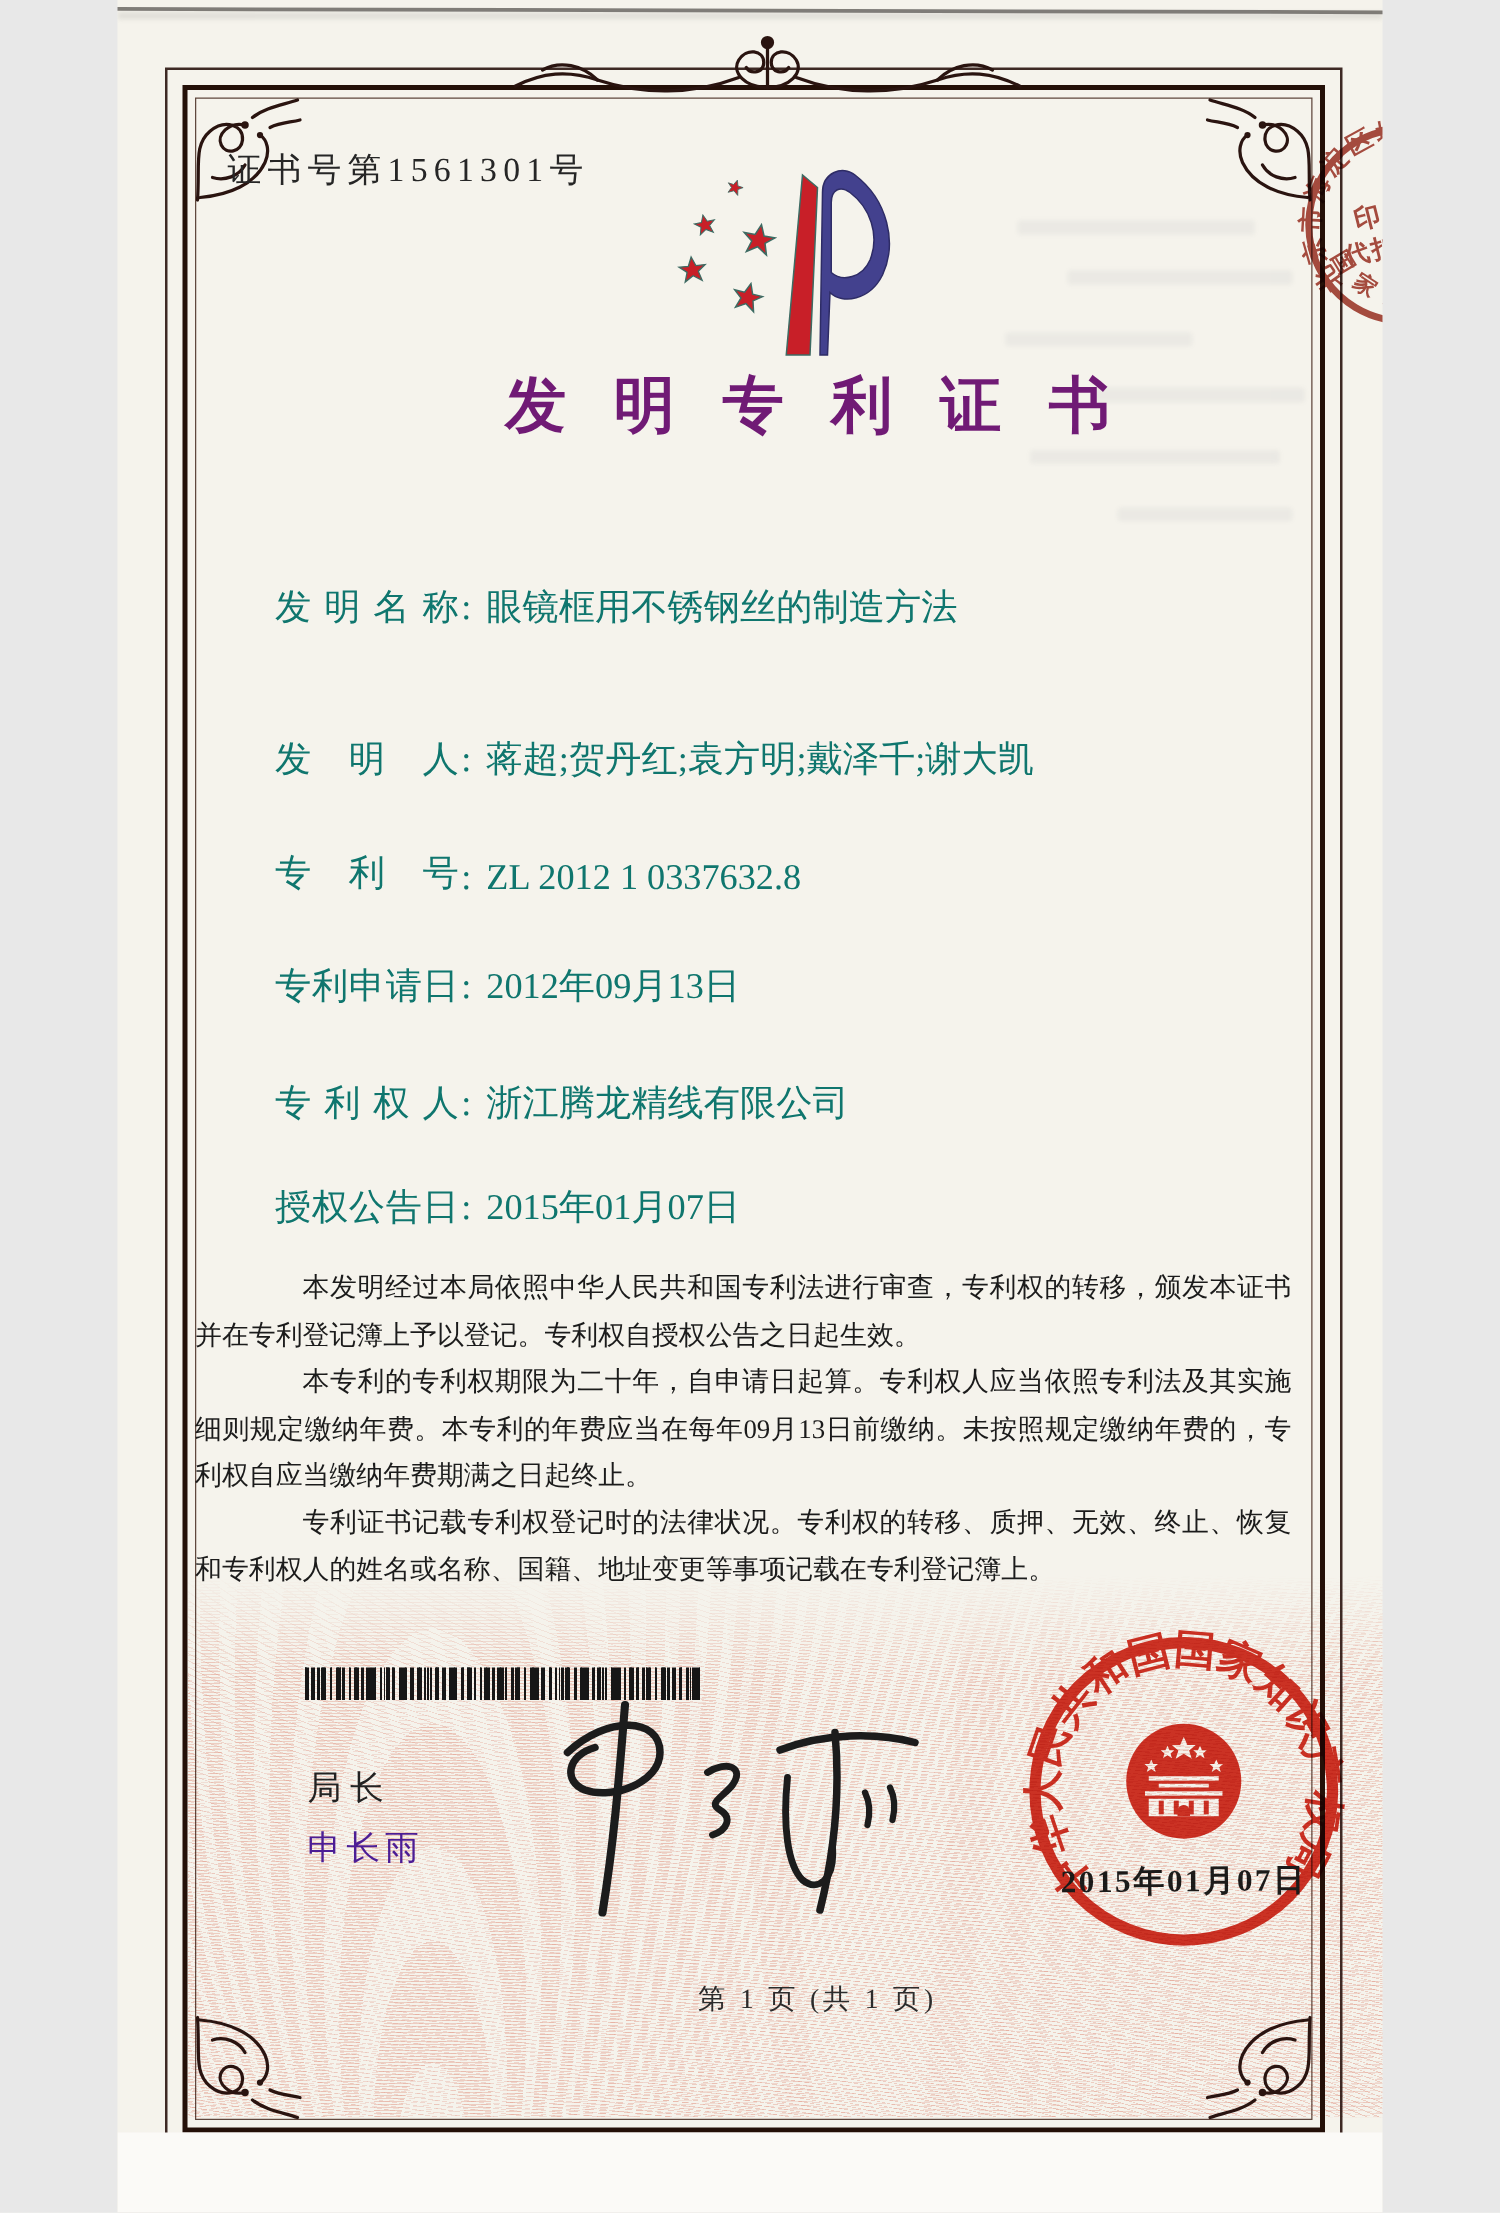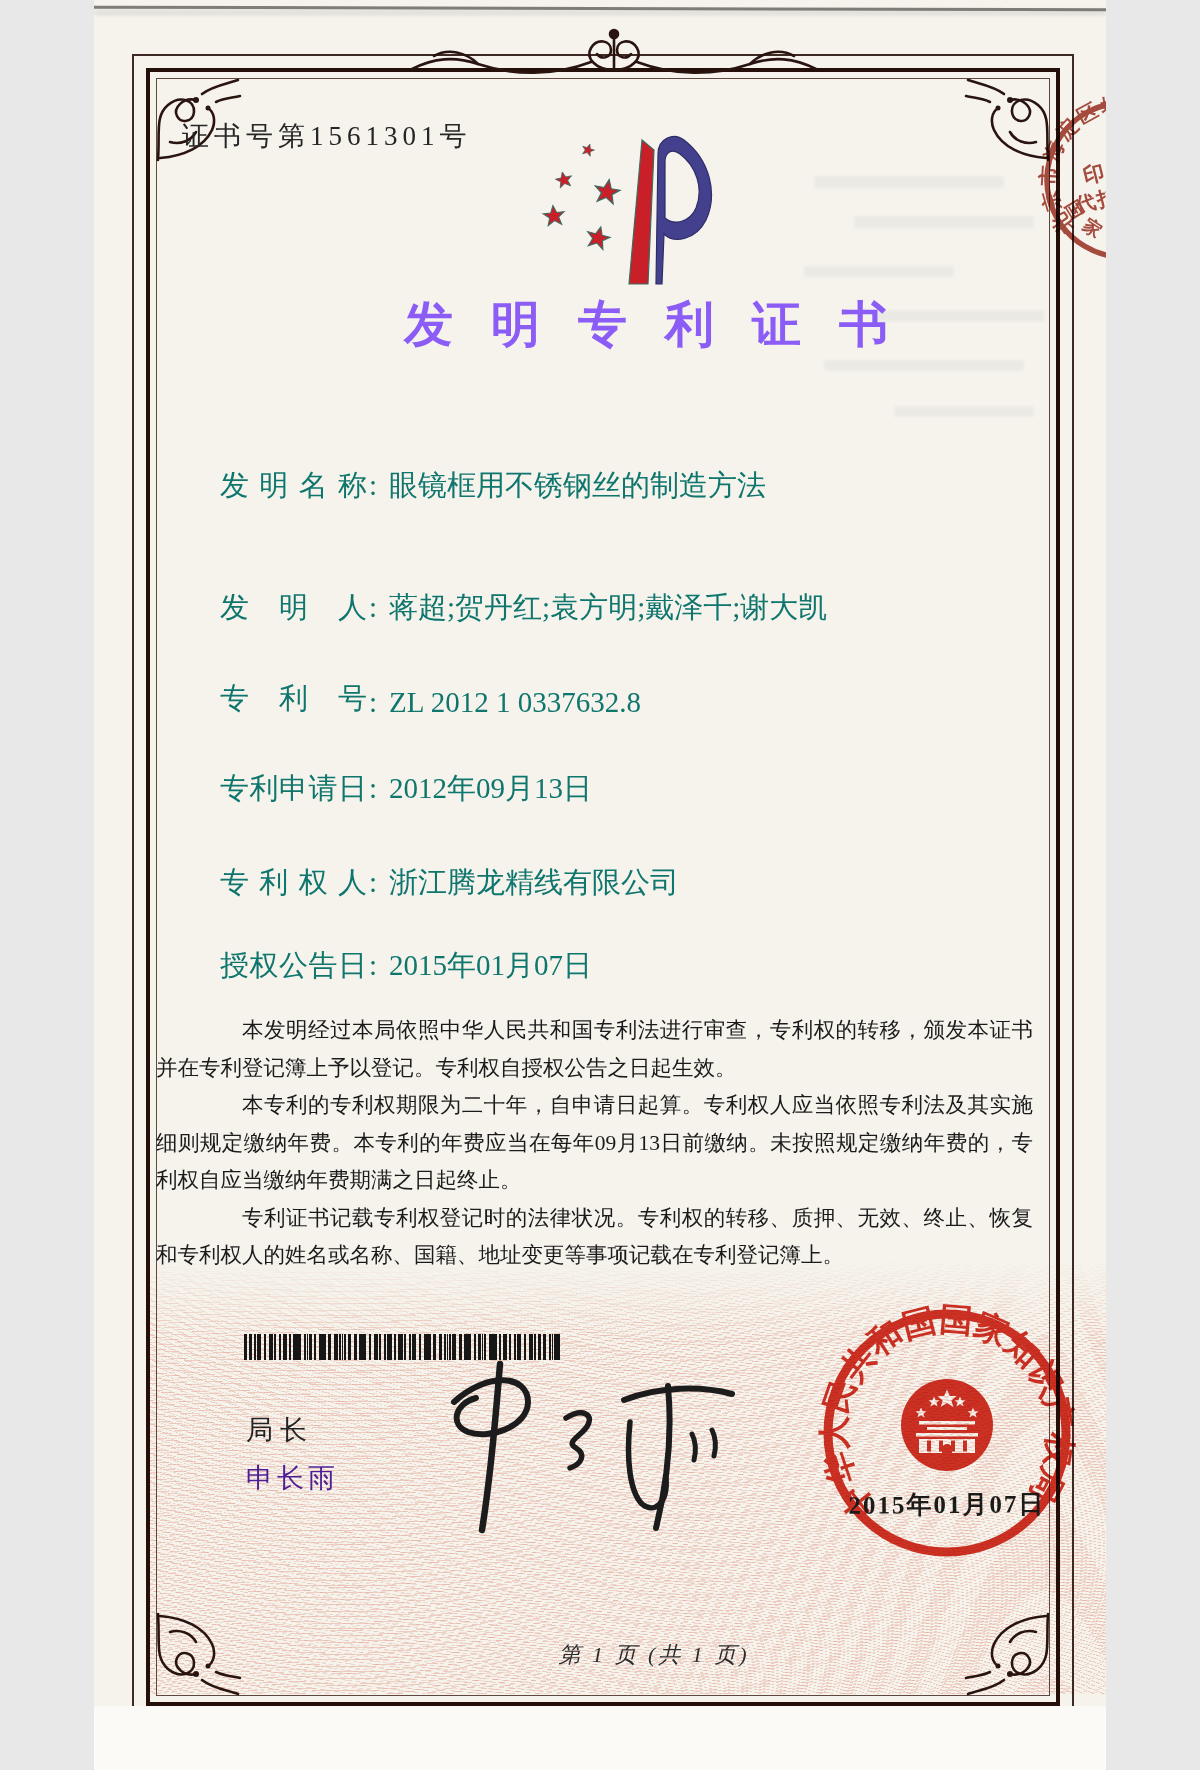--- a/index.html
+++ b/index.html
@@ -39,21 +39,21 @@
   }
 
   
   .ghost{left:690px;top:170px;width:275px;height:270px;opacity:.5;}
   .ghost i{position:absolute;display:block;background:rgba(105,115,130,.14);filter:blur(1.5px);border-radius:3px;}
 
   .cert-no{left:88px;top:118px;font-size:27px;letter-spacing:5px;color:#262626;}
 
   .logo{left:430px;top:126px;width:195px;height:168px;}
   .title{left:0;top:292px;width:1062px;text-align:center;font-size:49px;font-weight:bold;
-         letter-spacing:38px;padding-left:40px;color:#8b5cf6;}
+         letter-spacing:38px;padding-left:40px;color:#701a75;}
 
   .field-row{left:126px;font-size:29px;color:#0f766e;white-space:nowrap;}
   .f-label{display:inline-block;width:147px;text-align:justify;text-align-last:justify;vertical-align:bottom;}
   .f-colon{display:inline-block;margin:0 12px 0 2px;}
   .r0{top:466px;} .r1{top:588px;} .r2{top:679px;} .r3{top:769px;} .r4{top:863px;} .r5{top:946px;}
 
   .body-text{left:62px;top:1012px;width:877px;font-size:21.5px;line-height:37.5px;
              text-align:justify;color:#1b1b1b;}
   .body-text p{margin:0;text-indent:86px;}
 
@@ -68,22 +68,22 @@
                 font-family:"Liberation Sans","DejaVu Sans",sans-serif;}
   .signer-name{left:152px;top:1460px;font-size:27px;letter-spacing:4px;color:#4c1d95;
                font-family:"Liberation Sans","DejaVu Sans",sans-serif;}
   .signature{left:322px;top:1360px;width:335px;height:178px;}
 
   .seal{left:722px;top:1302px;width:262px;height:262px;mix-blend-mode:multiply;opacity:.95;}
   .seal svg{position:absolute;left:0;top:0;}
   .seal-date{position:absolute;left:-32px;top:186px;width:326px;text-align:center;
              font-size:25px;font-weight:bold;color:#101010;letter-spacing:2px;transform:rotate(-.5deg);}
 
-  .page-footer{left:300px;top:1640px;width:520px;text-align:center;font-size:22px;
-               letter-spacing:3px;color:#2c2c2c;font-style:italic;}
+  .page-footer{left:300px;top:1584px;width:520px;text-align:center;font-size:22px;
+               letter-spacing:3px;color:#2c2c2c;}
 
   .tax-stamp{left:944px;top:94px;width:172px;height:172px;transform:rotate(-14deg);
              mix-blend-mode:multiply;opacity:.9;}
 
   .camscanner{left:1002px;top:1724px;display:flex;align-items:center;gap:27px;
               font-family:"Liberation Sans","DejaVu Sans",sans-serif;}
   .cs-box{width:37px;height:37px;border-radius:9px;background:#089e8e;color:#fff;
           display:flex;align-items:center;justify-content:center;font-weight:bold;font-size:19px;
           background-image:linear-gradient(135deg,#0bb3a0 0 30%,#089e8e 30%);}
   .cs-name{font-size:37px;font-weight:bold;color:#3a3d40;letter-spacing:1px;}

